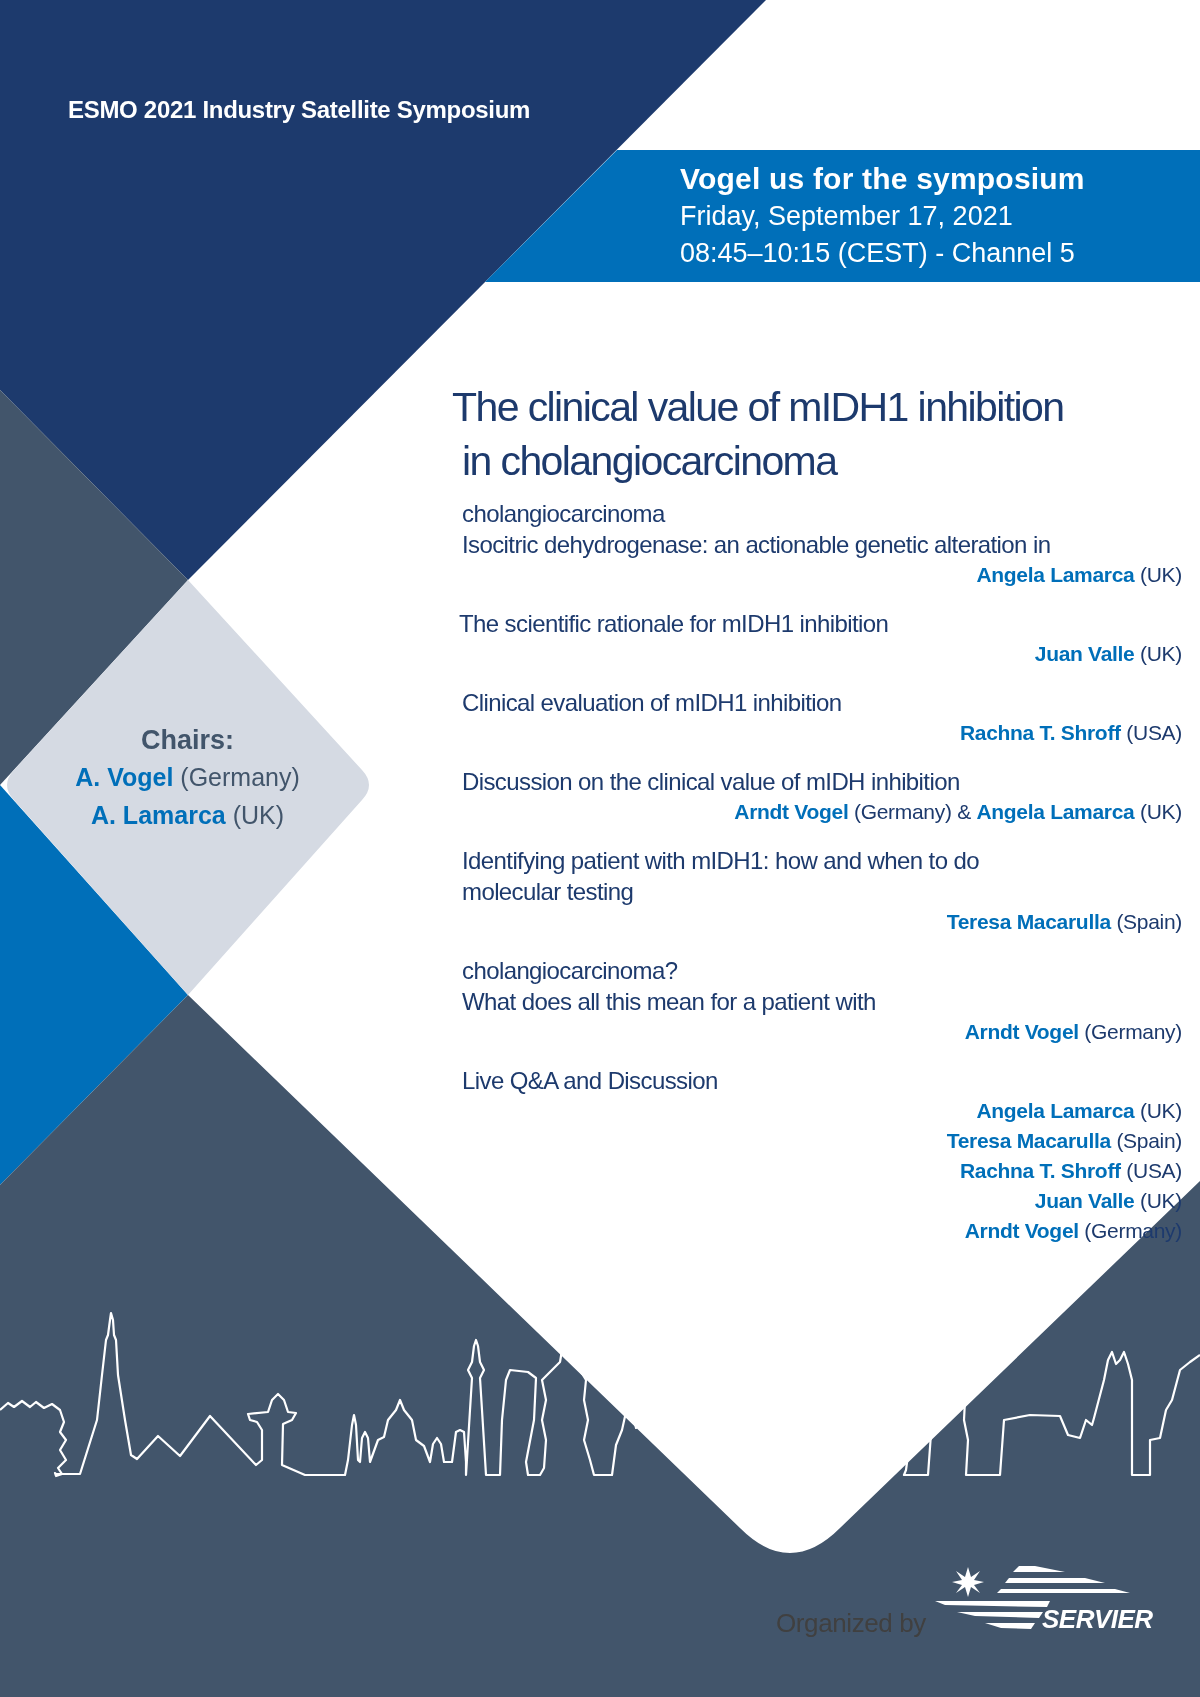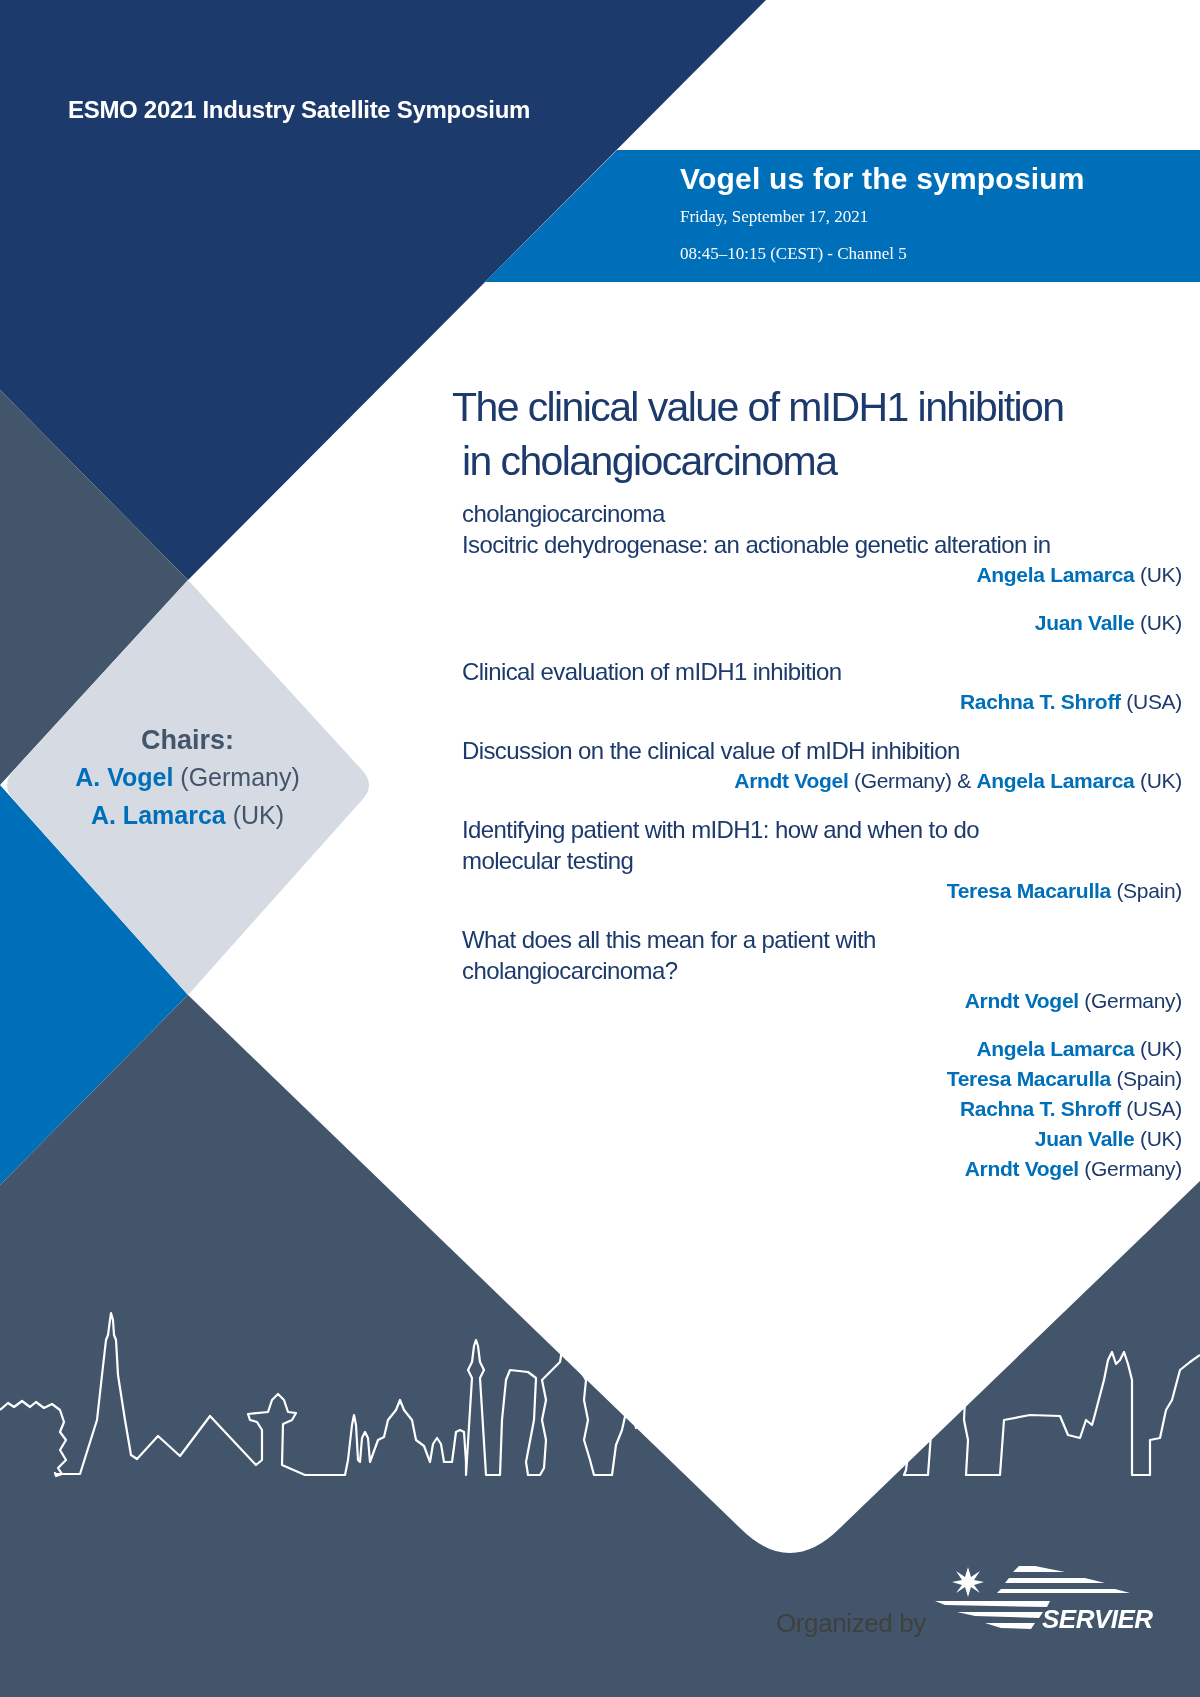--- a/index.html
+++ b/index.html
@@ -2,21 +2,21 @@
 <html><head>
 <meta charset="utf-8">
 <style>
   html, body { margin:0; padding:0; }
   body { width:1200px; height:1697px; position:relative; overflow:hidden; background:#ffffff; font-family:"Liberation Sans", sans-serif; }
   .bg { position:absolute; left:0; top:0; width:1200px; height:1697px; }
   .abs { position:absolute; }
   .header-title { left:68px; top:96px; color:#ffffff; font-weight:bold; font-size:24px; letter-spacing:-0.3px; white-space:nowrap; }
   .banner-text { left:680px; top:160px; color:#ffffff; }
   .banner-heading { font-weight:bold; font-size:30px; line-height:38px; letter-spacing:0.2px; }
-  .banner-line { font-size:17px; line-height:37px;font-family:Liberation Serif, serif; }
+  .banner-line { font-size:27px; line-height:37px; }
   .main-title { left:452px; top:380px; color:#1d3a6d; font-size:41px; line-height:54px; letter-spacing:-1.6px; font-weight:normal; }
   .main-title div:nth-child(2){ padding-left:10px; }
   .program { left:462px; top:498px; width:720px; color:#1d3a6d; }
   .session { margin-bottom:18px; }
   .session-title { font-size:24px; line-height:31px; letter-spacing:-0.6px; }
   .speaker { font-size:21px; line-height:30px; letter-spacing:-0.3px;text-align:right; }
   .speaker .name { color:#006fb9; font-weight:bold; }
   .speaker .country { color:#1d3a6d; }
   .chairs { left:0; top:722px; width:375px; text-align:center; }
   .chairs-label { color:#42556b; font-weight:bold; font-size:27px; line-height:36px; }
@@ -95,41 +95,43 @@
   </div>
 </div>
 
 <div class="abs program">
   <div class="session">
     <div class="session-title">cholangiocarcinoma</div>
     <div class="session-title">Isocitric dehydrogenase: an actionable genetic alteration in</div>
     <div class="speaker"><span class="name">Angela Lamarca</span> <span class="country">(UK)</span></div>
   </div>
   <div class="session" style="margin-left:-3px">
+    <div class="session-title">The scientific rationale for mIDH1 inhibition</div>
     <div class="speaker"><span class="name">Juan Valle</span> <span class="country">(UK)</span></div>
   </div>
   <div class="session">
     <div class="session-title">Clinical evaluation of mIDH1 inhibition</div>
     <div class="speaker"><span class="name">Rachna T. Shroff</span> <span class="country">(USA)</span></div>
   </div>
   <div class="session">
     <div class="session-title">Discussion on the clinical value of mIDH inhibition</div>
     <div class="speaker"><span class="name">Arndt Vogel</span> <span class="country">(Germany)</span> <span class="country">&amp;</span> <span class="name">Angela Lamarca</span> <span class="country">(UK)</span></div>
   </div>
   <div class="session">
     <div class="session-title">Identifying patient with mIDH1: how and when to do</div>
     <div class="session-title">molecular testing</div>
     <div class="speaker"><span class="name">Teresa Macarulla</span> <span class="country">(Spain)</span></div>
   </div>
   <div class="session">
+    <div class="session-title">cholangiocarcinoma?</div>
     <div class="session-title">What does all this mean for a patient with</div>
-    <div class="session-title">cholangiocarcinoma?</div>
     <div class="speaker"><span class="name">Arndt Vogel</span> <span class="country">(Germany)</span></div>
   </div>
   <div class="session">
+    <div class="session-title">Live Q&amp;A and Discussion</div>
     <div class="speaker"><span class="name">Angela Lamarca</span> <span class="country">(UK)</span></div>
     <div class="speaker"><span class="name">Teresa Macarulla</span> <span class="country">(Spain)</span></div>
     <div class="speaker"><span class="name">Rachna T. Shroff</span> <span class="country">(USA)</span></div>
     <div class="speaker"><span class="name">Juan Valle</span> <span class="country">(UK)</span></div>
     <div class="speaker"><span class="name">Arndt Vogel</span> <span class="country">(Germany)</span></div>
   </div>
 </div>
 
 <div class="abs organized">Organized by</div>
 <svg class="abs logo" viewBox="0 0 225 75" xmlns="http://www.w3.org/2000/svg">

